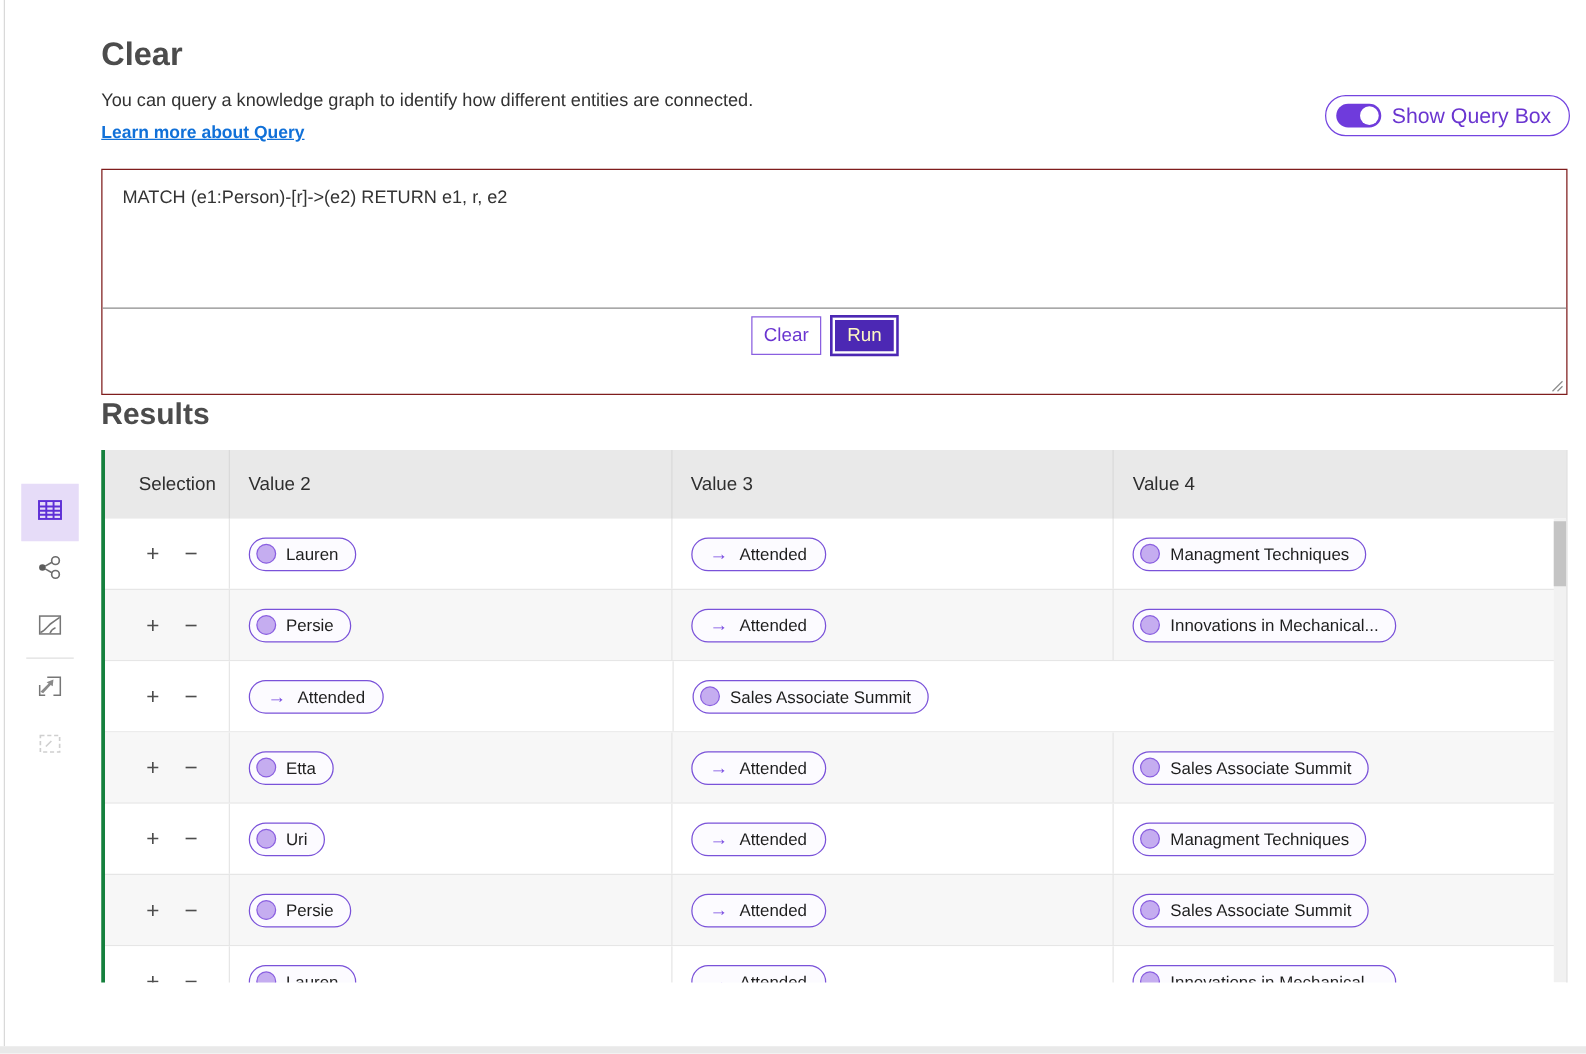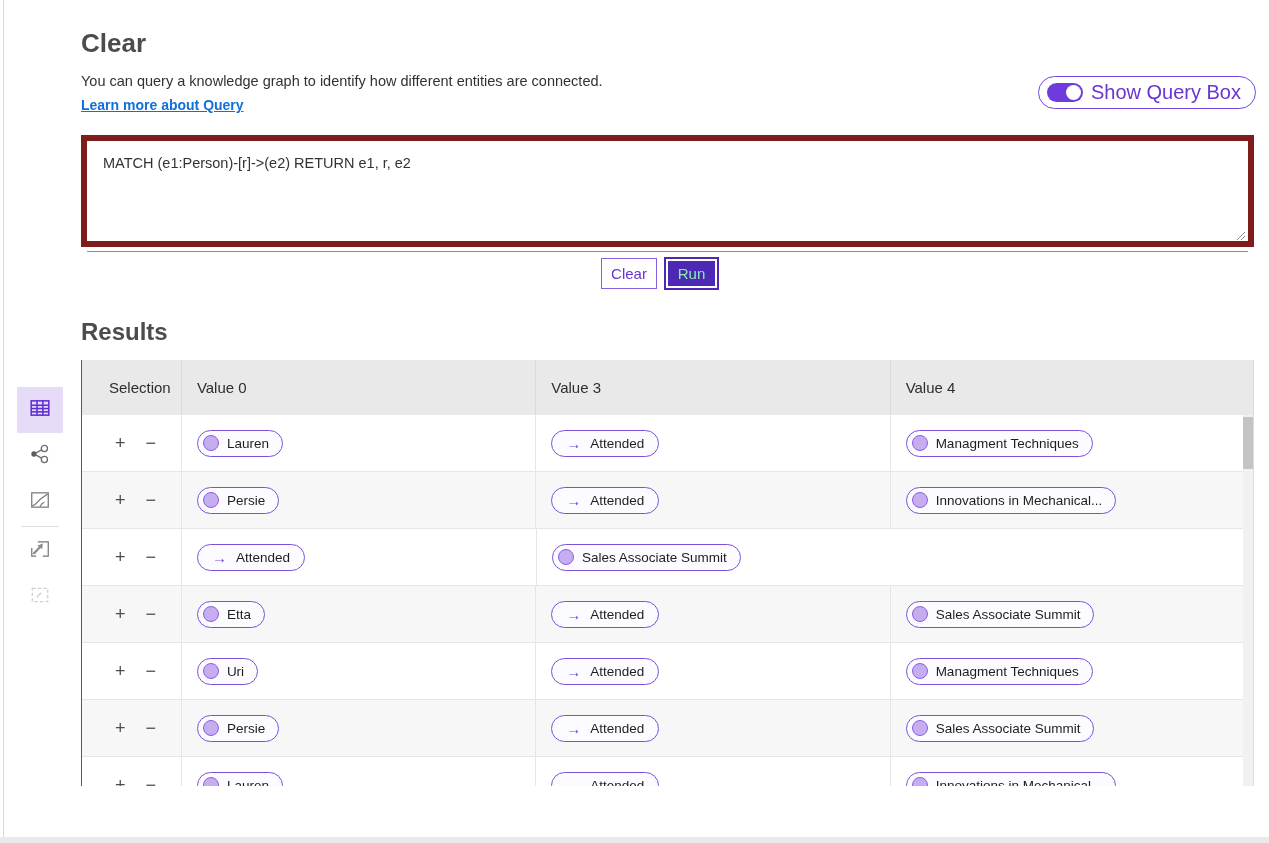--- a/index.html
+++ b/index.html
@@ -23,41 +23,41 @@
   .desc { position:absolute; top:73px; left:0; font-size:14.5px; color:#323232; }
   .learn-link { position:absolute; top:97px; left:0; font-size:14px; font-weight:700;
     color:#1070d8; text-decoration:underline; cursor:pointer; }
 
   .toggle-pill { position:absolute; top:76px; right:-2px; height:33px; padding:0 14px 0 8px;
     border:1px solid #7445e0; border-radius:17px; display:flex; align-items:center; gap:8px;
     background:#fff; cursor:pointer; }
   .switch { width:36px; height:19px; background:#6f3bdc; border-radius:10px; position:relative; }
   .switch .knob { position:absolute; right:2px; top:2px; width:15px; height:15px;
     background:#fff; border-radius:50%; }
-  .toggle-label { font-size:20px; color:#6a35d0; }
+  .toggle-label { font-size:17px; color:#6a35d0; }
 
   
-  .query-box { position:absolute; top:135px; left:0; width:1173px; height:112px;
-    border:6px solid #7f1d1d; background:#fff; }
+  .query-box { position:absolute; top:135px; left:0; width:1173px; height:181px;
+    border:1px solid #7f1d1d; background:#fff; }
   .query-textarea { position:relative; height:111px; border-bottom:1px solid #8c8c8c;
     padding:14px 16px; font-size:14.5px; color:#333; cursor:text; }
   .resize-handle { position:absolute; right:2px; bottom:2px; width:12px; height:12px; cursor:nwse-resize; }
   .query-actions { height:43px; display:flex; align-items:center; justify-content:center;
     gap:9px; padding-right:17px; }
   .btn { font-family:"Liberation Sans", sans-serif; font-size:15px; cursor:pointer; }
   .btn-clear { width:56px; height:31px; background:#fff; border:1px solid #8a5fe0; color:#6a35d0; }
-  .btn-run { width:51px; height:29px; background:#4c28b4; color:#86efac;
+  .btn-run { width:51px; height:29px; background:#4c28b4; color:#fef9c3;
     border:2px solid #fff; outline:2px solid #4c28b4; }
 
   
   .results-title { position:absolute; top:318px; left:0; font-size:24px; font-weight:700; color:#4c4c4c; }
 
   .results-card { position:absolute; top:360px; left:0; width:1173px; }
   .rtable { position:relative; width:1173px; height:426px; overflow:hidden;
-    border-left:1px solid #15803d; border-right:1px solid #dcdcdc; }
+    border-left:3px solid #15803d; border-right:1px solid #dcdcdc; }
   .hrow { display:flex; height:55px; background:#e9e9e9; }
   .hcell { font-size:15px; color:#2e2e2e; display:flex; align-items:center;
     border-right:1px solid #dadada; }
   .hcell:last-child { border-right:none; }
   .drow { display:flex; height:57px; background:#fff; border-bottom:1px solid #e6e6e6; }
   .drow.alt { background:#f7f7f7; }
   .dcell { display:flex; align-items:center; border-right:1px solid #e6e6e6; }
   .dcell:last-child { border-right:none; }
   .c-sel { width:100px; padding-left:27px; }
   .c-v0  { width:355px; padding-left:15px; }
@@ -165,21 +165,21 @@
       </div>
     </div>
 
     <div class="results-title">Results</div>
 
     <div class="results-card">
       <div class="rtable">
 
         <div class="hrow">
           <div class="hcell c-sel">Selection</div>
-          <div class="hcell c-v0">Value 0</div>
+          <div class="hcell c-v0">Value 2</div>
           <div class="hcell c-v1">Value 3</div>
           <div class="hcell c-v2">Value 4</div>
         </div>
 
         <div class="drow">
           <div class="dcell c-sel">
               <span class="sel-btns">
             <button class="sel-btn">+</button>
             <button class="sel-btn">−</button>
               </span>

